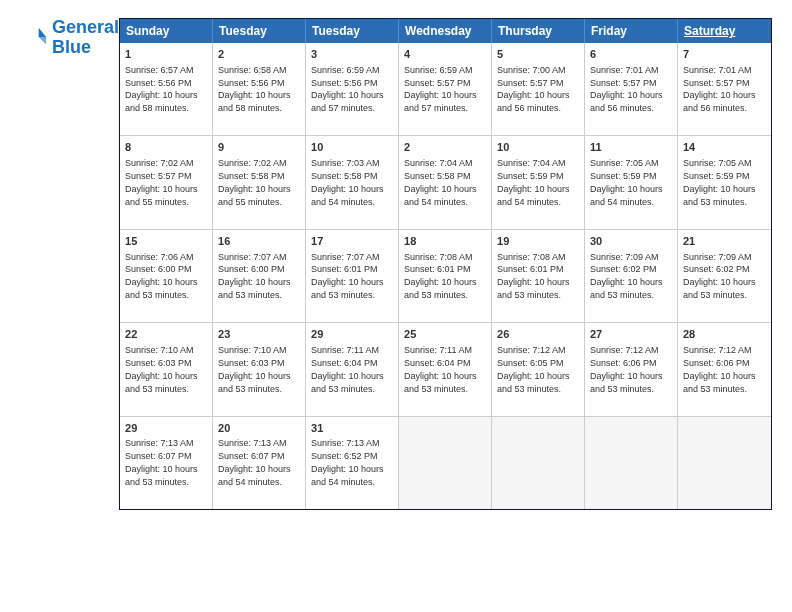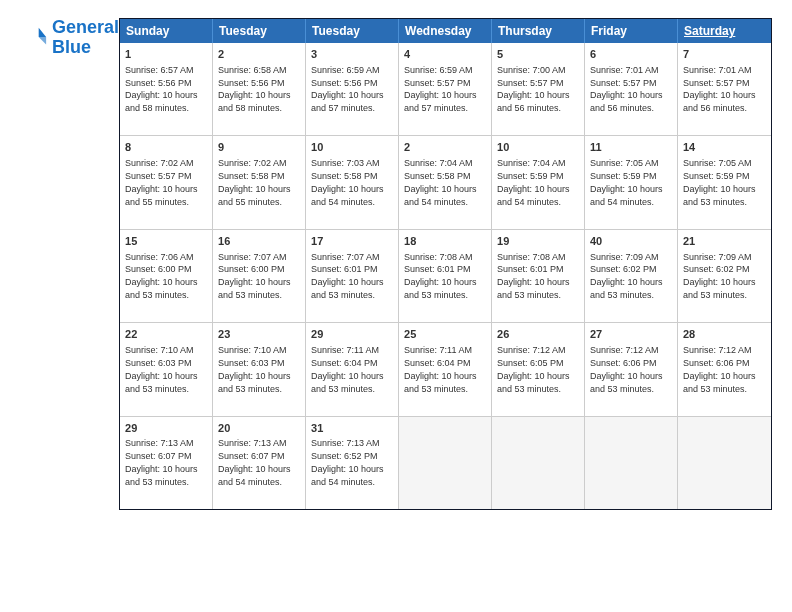--- a/index.html
+++ b/index.html
@@ -158,21 +158,21 @@
           <div class="cal-cell"><span class="day-num">10</span><span class="cell-text">Sunrise: 7:04 AM</span><br><span class="cell-text">Sunset: 5:59 PM</span><br><span class="cell-text">Daylight: 10 hours</span><br><span class="cell-text">and 54 minutes.</span><br></div>
           <div class="cal-cell"><span class="day-num">11</span><span class="cell-text">Sunrise: 7:05 AM</span><br><span class="cell-text">Sunset: 5:59 PM</span><br><span class="cell-text">Daylight: 10 hours</span><br><span class="cell-text">and 54 minutes.</span><br></div>
           <div class="cal-cell"><span class="day-num">14</span><span class="cell-text">Sunrise: 7:05 AM</span><br><span class="cell-text">Sunset: 5:59 PM</span><br><span class="cell-text">Daylight: 10 hours</span><br><span class="cell-text">and 53 minutes.</span><br></div>
         </div>
         <div class="cal-row">
           <div class="cal-cell"><span class="day-num">15</span><span class="cell-text">Sunrise: 7:06 AM</span><br><span class="cell-text">Sunset: 6:00 PM</span><br><span class="cell-text">Daylight: 10 hours</span><br><span class="cell-text">and 53 minutes.</span><br></div>
           <div class="cal-cell"><span class="day-num">16</span><span class="cell-text">Sunrise: 7:07 AM</span><br><span class="cell-text">Sunset: 6:00 PM</span><br><span class="cell-text">Daylight: 10 hours</span><br><span class="cell-text">and 53 minutes.</span><br></div>
           <div class="cal-cell"><span class="day-num">17</span><span class="cell-text">Sunrise: 7:07 AM</span><br><span class="cell-text">Sunset: 6:01 PM</span><br><span class="cell-text">Daylight: 10 hours</span><br><span class="cell-text">and 53 minutes.</span><br></div>
           <div class="cal-cell"><span class="day-num">18</span><span class="cell-text">Sunrise: 7:08 AM</span><br><span class="cell-text">Sunset: 6:01 PM</span><br><span class="cell-text">Daylight: 10 hours</span><br><span class="cell-text">and 53 minutes.</span><br></div>
           <div class="cal-cell"><span class="day-num">19</span><span class="cell-text">Sunrise: 7:08 AM</span><br><span class="cell-text">Sunset: 6:01 PM</span><br><span class="cell-text">Daylight: 10 hours</span><br><span class="cell-text">and 53 minutes.</span><br></div>
-          <div class="cal-cell"><span class="day-num">40</span><span class="cell-text">Sunrise: 7:09 AM</span><br><span class="cell-text">Sunset: 6:02 PM</span><br><span class="cell-text">Daylight: 10 hours</span><br><span class="cell-text">and 53 minutes.</span><br></div>
+          <div class="cal-cell"><span class="day-num">30</span><span class="cell-text">Sunrise: 7:09 AM</span><br><span class="cell-text">Sunset: 6:02 PM</span><br><span class="cell-text">Daylight: 10 hours</span><br><span class="cell-text">and 53 minutes.</span><br></div>
           <div class="cal-cell"><span class="day-num">21</span><span class="cell-text">Sunrise: 7:09 AM</span><br><span class="cell-text">Sunset: 6:02 PM</span><br><span class="cell-text">Daylight: 10 hours</span><br><span class="cell-text">and 53 minutes.</span><br></div>
         </div>
         <div class="cal-row">
           <div class="cal-cell"><span class="day-num">22</span><span class="cell-text">Sunrise: 7:10 AM</span><br><span class="cell-text">Sunset: 6:03 PM</span><br><span class="cell-text">Daylight: 10 hours</span><br><span class="cell-text">and 53 minutes.</span><br></div>
           <div class="cal-cell"><span class="day-num">23</span><span class="cell-text">Sunrise: 7:10 AM</span><br><span class="cell-text">Sunset: 6:03 PM</span><br><span class="cell-text">Daylight: 10 hours</span><br><span class="cell-text">and 53 minutes.</span><br></div>
           <div class="cal-cell"><span class="day-num">29</span><span class="cell-text">Sunrise: 7:11 AM</span><br><span class="cell-text">Sunset: 6:04 PM</span><br><span class="cell-text">Daylight: 10 hours</span><br><span class="cell-text">and 53 minutes.</span><br></div>
           <div class="cal-cell"><span class="day-num">25</span><span class="cell-text">Sunrise: 7:11 AM</span><br><span class="cell-text">Sunset: 6:04 PM</span><br><span class="cell-text">Daylight: 10 hours</span><br><span class="cell-text">and 53 minutes.</span><br></div>
           <div class="cal-cell"><span class="day-num">26</span><span class="cell-text">Sunrise: 7:12 AM</span><br><span class="cell-text">Sunset: 6:05 PM</span><br><span class="cell-text">Daylight: 10 hours</span><br><span class="cell-text">and 53 minutes.</span><br></div>
           <div class="cal-cell"><span class="day-num">27</span><span class="cell-text">Sunrise: 7:12 AM</span><br><span class="cell-text">Sunset: 6:06 PM</span><br><span class="cell-text">Daylight: 10 hours</span><br><span class="cell-text">and 53 minutes.</span><br></div>
           <div class="cal-cell"><span class="day-num">28</span><span class="cell-text">Sunrise: 7:12 AM</span><br><span class="cell-text">Sunset: 6:06 PM</span><br><span class="cell-text">Daylight: 10 hours</span><br><span class="cell-text">and 53 minutes.</span><br></div>

